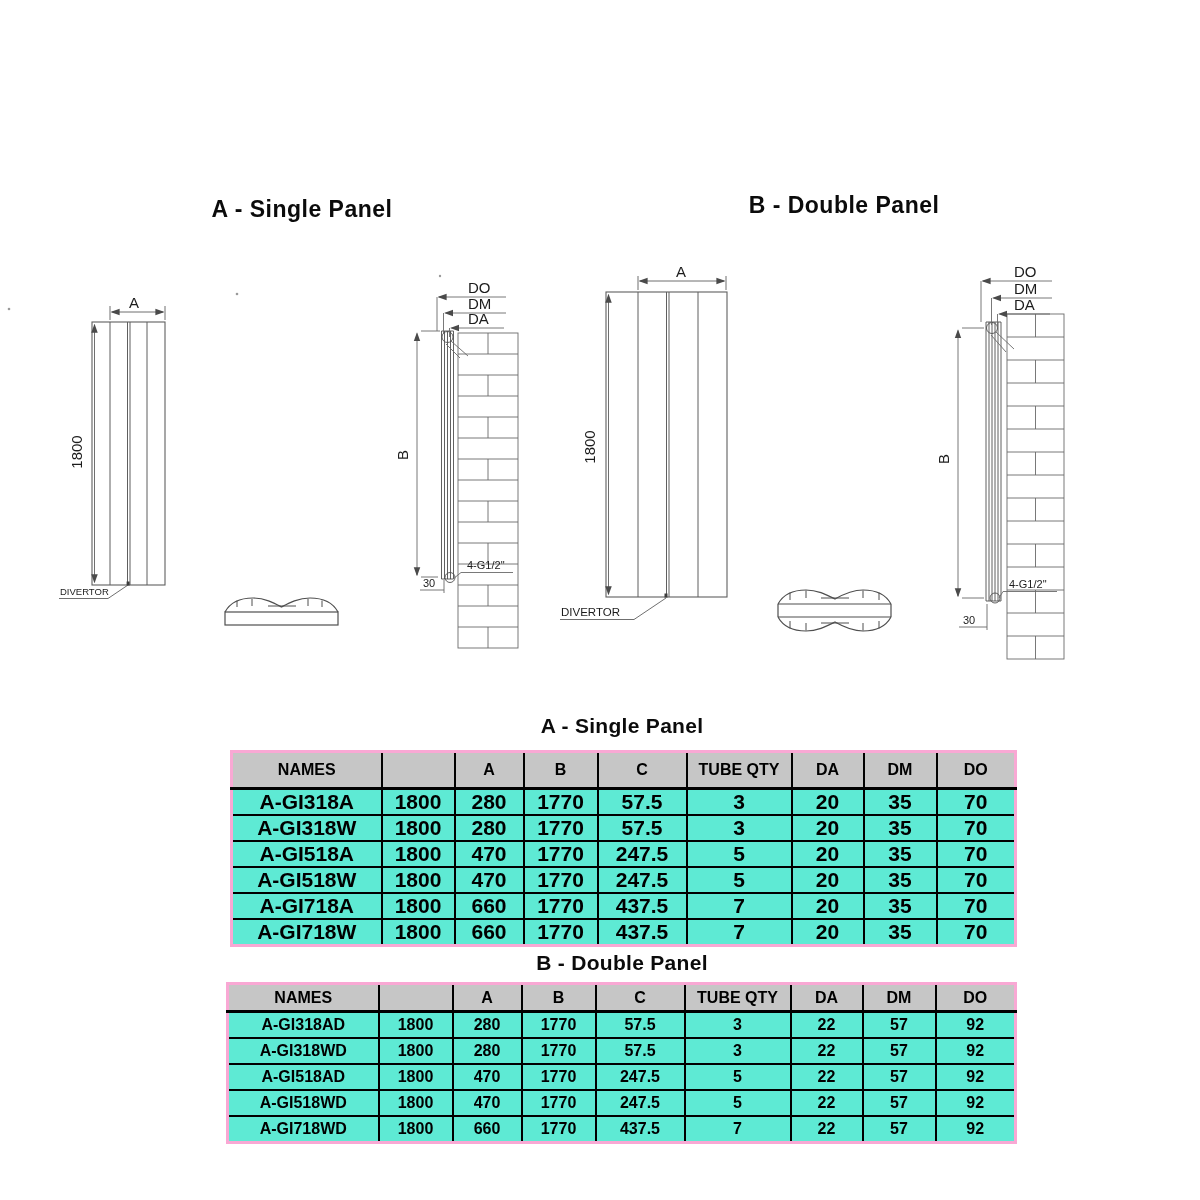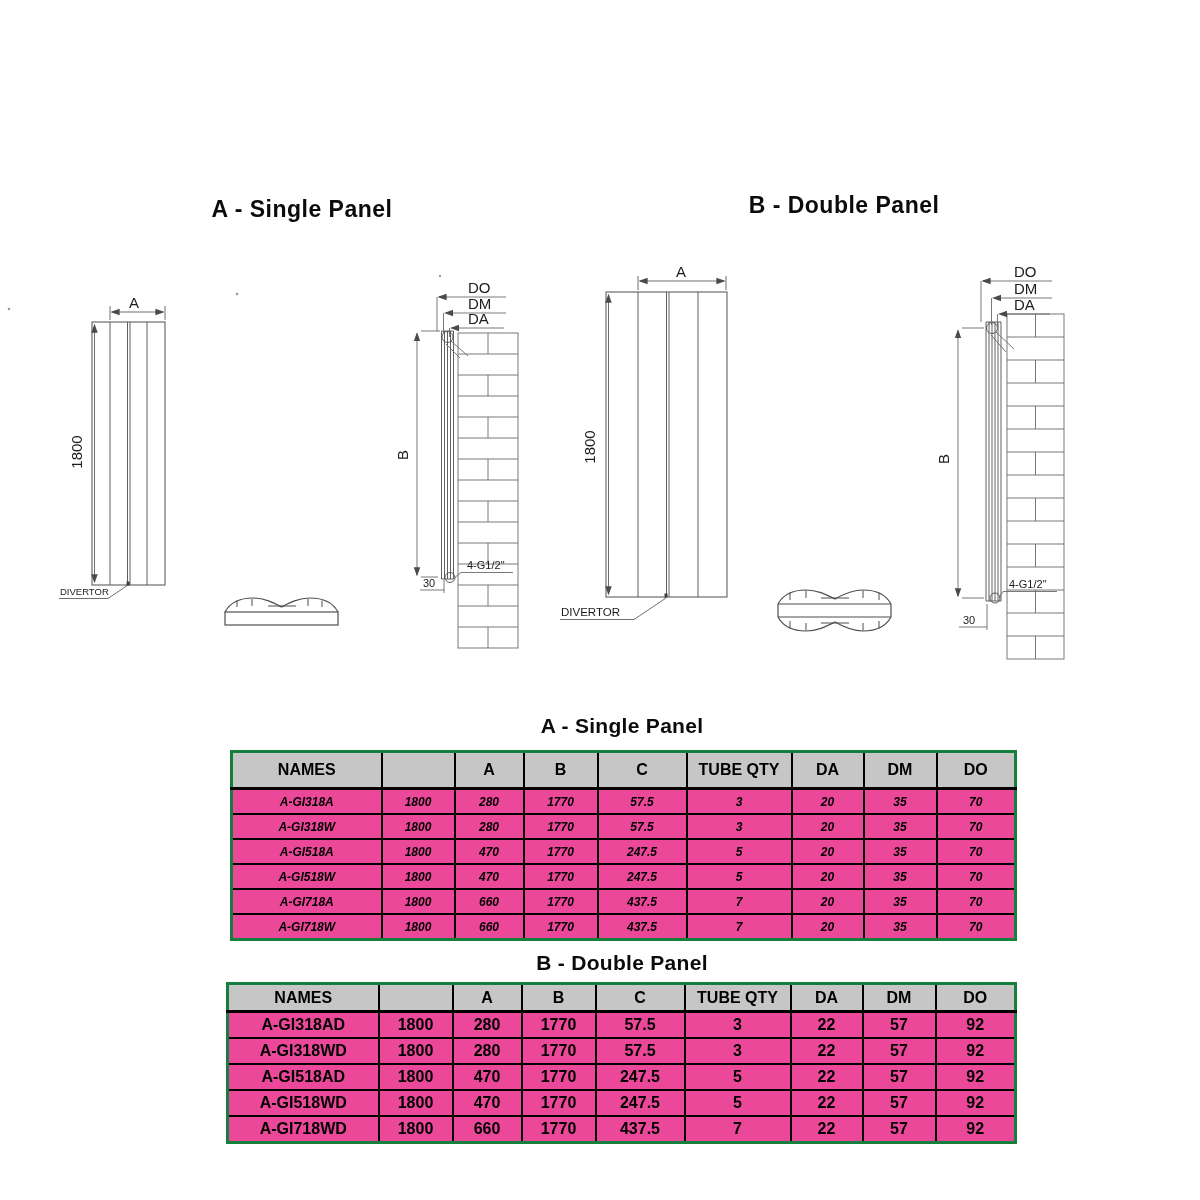--- a/index.html
+++ b/index.html
@@ -12,33 +12,33 @@
   .drawing-title{
     position:absolute;font-weight:bold;font-size:23px;letter-spacing:.5px;
     transform:translateX(-50%);white-space:nowrap;color:#0b0b0b;
   }
   .table-title{
     position:absolute;font-weight:bold;font-size:21px;letter-spacing:.3px;
     transform:translateX(-50%);white-space:nowrap;color:#0b0b0b;
   }
   svg text{fill:#1c1c1c;}
   table.spec{
-    position:absolute;border-collapse:collapse;table-layout:fixed;background:#ec4899;
-    border:3px solid #15803d;
+    position:absolute;border-collapse:collapse;table-layout:fixed;background:#5eead4;
+    border:3px solid #f9a8d4;
   }
   table.spec th, table.spec td{
     border:2px solid #000;text-align:center;vertical-align:middle;
     font-weight:bold;overflow:hidden;white-space:nowrap;padding:0;
   }
   table.spec thead th{
     background:#c6c6c6;border-bottom:3px solid #000;font-size:16px;
   }
   #table-single{left:230px;top:750px;width:784px;}
   #table-single thead th{height:34px;}
-  #table-single td{height:23px;font-size:12px;font-style:italic;}
+  #table-single td{height:23px;font-size:21px;}
   #table-double{left:226px;top:982px;width:788px;}
   #table-double thead th{height:25px;}
   #table-double td{height:24px;font-size:16px;}
 </style>
 </head>
 <body>
 
 <div id="canvas">
 
   <div class="drawing-title" style="left:302px;top:196px;">A - Single Panel</div>

